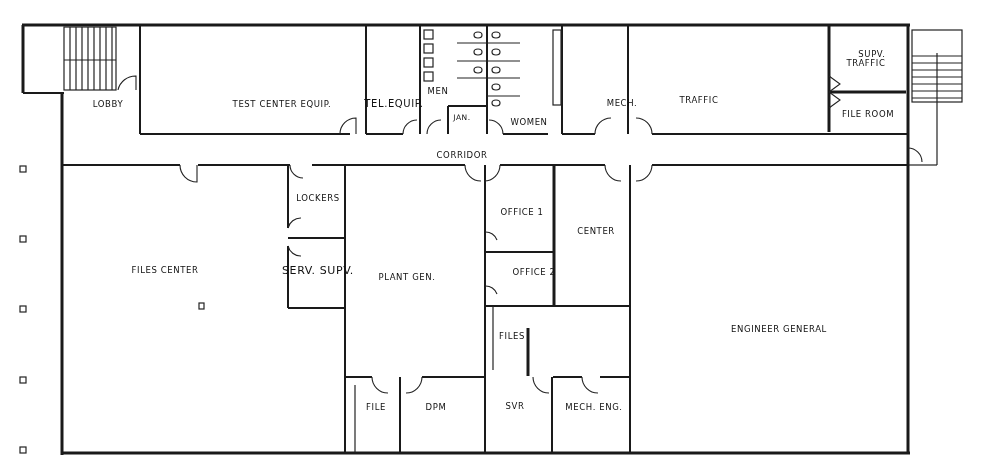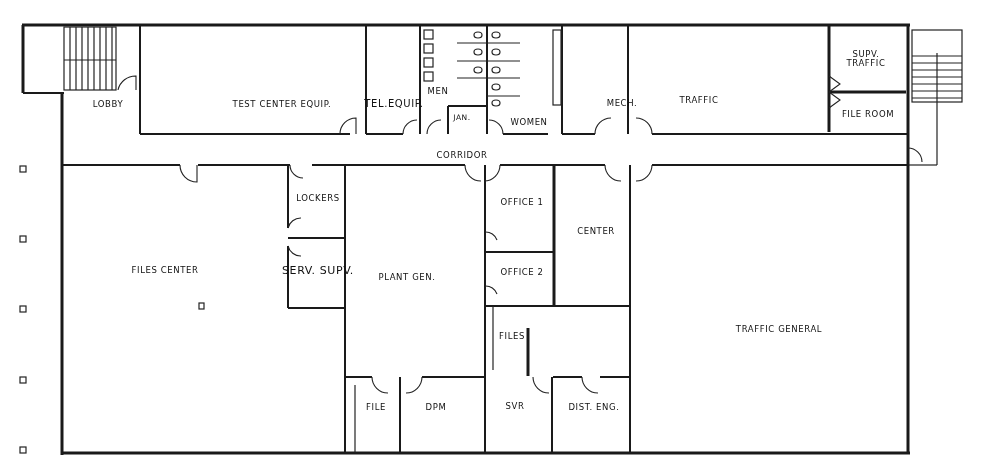--- a/index.html
+++ b/index.html
@@ -2,21 +2,21 @@
 <html><head>
 <meta charset="utf-8">
 <style>
   html, body { margin:0; padding:0; background:#ffffff; }
   body { width:984px; height:465px; position:relative; overflow:hidden; font-family:"DejaVu Sans", sans-serif; }
   svg { position:absolute; left:0; top:0; }
   .wall { stroke:#1a1a1a; stroke-width:3; fill:none; }
   .wallt { stroke:#1a1a1a; stroke-width:2; fill:none; }
   .thin { stroke:#222; stroke-width:1.2; fill:none; }
   .door { stroke:#222; stroke-width:1.1; fill:none; }
-  .lbl { position:absolute; font-size:8.5px; letter-spacing:0.6px; color:#111; white-space:nowrap; transform:translate(-50%,-50%); line-height:1; text-align:center; }
+  .lbl { position:absolute; font-size:8.5px; letter-spacing:0.6px; color:#111; white-space:nowrap; transform:translate(-50%,-50%); line-height:1; text-align:right; }
   .col { fill:#fff; stroke:#222; stroke-width:1.2; }
 </style>
 </head>
 <body>
 
 <svg width="984" height="465" viewBox="0 0 984 465">
 
   <g>
     <rect class="col" x="20" y="166" width="6" height="6"></rect>
     <rect class="col" x="20" y="236" width="6" height="6"></rect>
@@ -168,22 +168,22 @@
   <div class="lbl" style="left:622px;top:103px">MECH.</div>
   <div class="lbl" style="left:699px;top:100px">TRAFFIC</div>
   <div class="lbl" style="left:866px;top:59px;white-space:pre-line;line-height:1.1">SUPV.
 TRAFFIC</div>
   <div class="lbl" style="left:868px;top:114px">FILE ROOM</div>
   <div class="lbl" style="left:462px;top:155px">CORRIDOR</div>
   <div class="lbl" style="left:318px;top:198px">LOCKERS</div>
   <div class="lbl" style="left:318px;top:270px;font-size:11px">SERV. SUPV.</div>
   <div class="lbl" style="left:165px;top:270px">FILES CENTER</div>
   <div class="lbl" style="left:407px;top:277px">PLANT GEN.</div>
-  <div class="lbl" style="left:522px;top:202px">OFFICE 1</div>
-  <div class="lbl" style="left:522px;top:272px">OFFICE 2</div>
+  <div class="lbl" style="left:522px;top:212px">OFFICE 1</div>
+  <div class="lbl" style="left:534px;top:272px">OFFICE 2</div>
   <div class="lbl" style="left:596px;top:231px">CENTER</div>
   <div class="lbl" style="left:512px;top:336px">FILES</div>
   <div class="lbl" style="left:376px;top:407px">FILE</div>
   <div class="lbl" style="left:436px;top:407px">DPM</div>
   <div class="lbl" style="left:515px;top:406px">SVR</div>
-  <div class="lbl" style="left:594px;top:407px">DIST. ENG.</div>
-  <div class="lbl" style="left:779px;top:329px">TRAFFIC GENERAL</div>
+  <div class="lbl" style="left:594px;top:407px">MECH. ENG.</div>
+  <div class="lbl" style="left:779px;top:329px">ENGINEER GENERAL</div>
 </div>
 
 </body></html>

